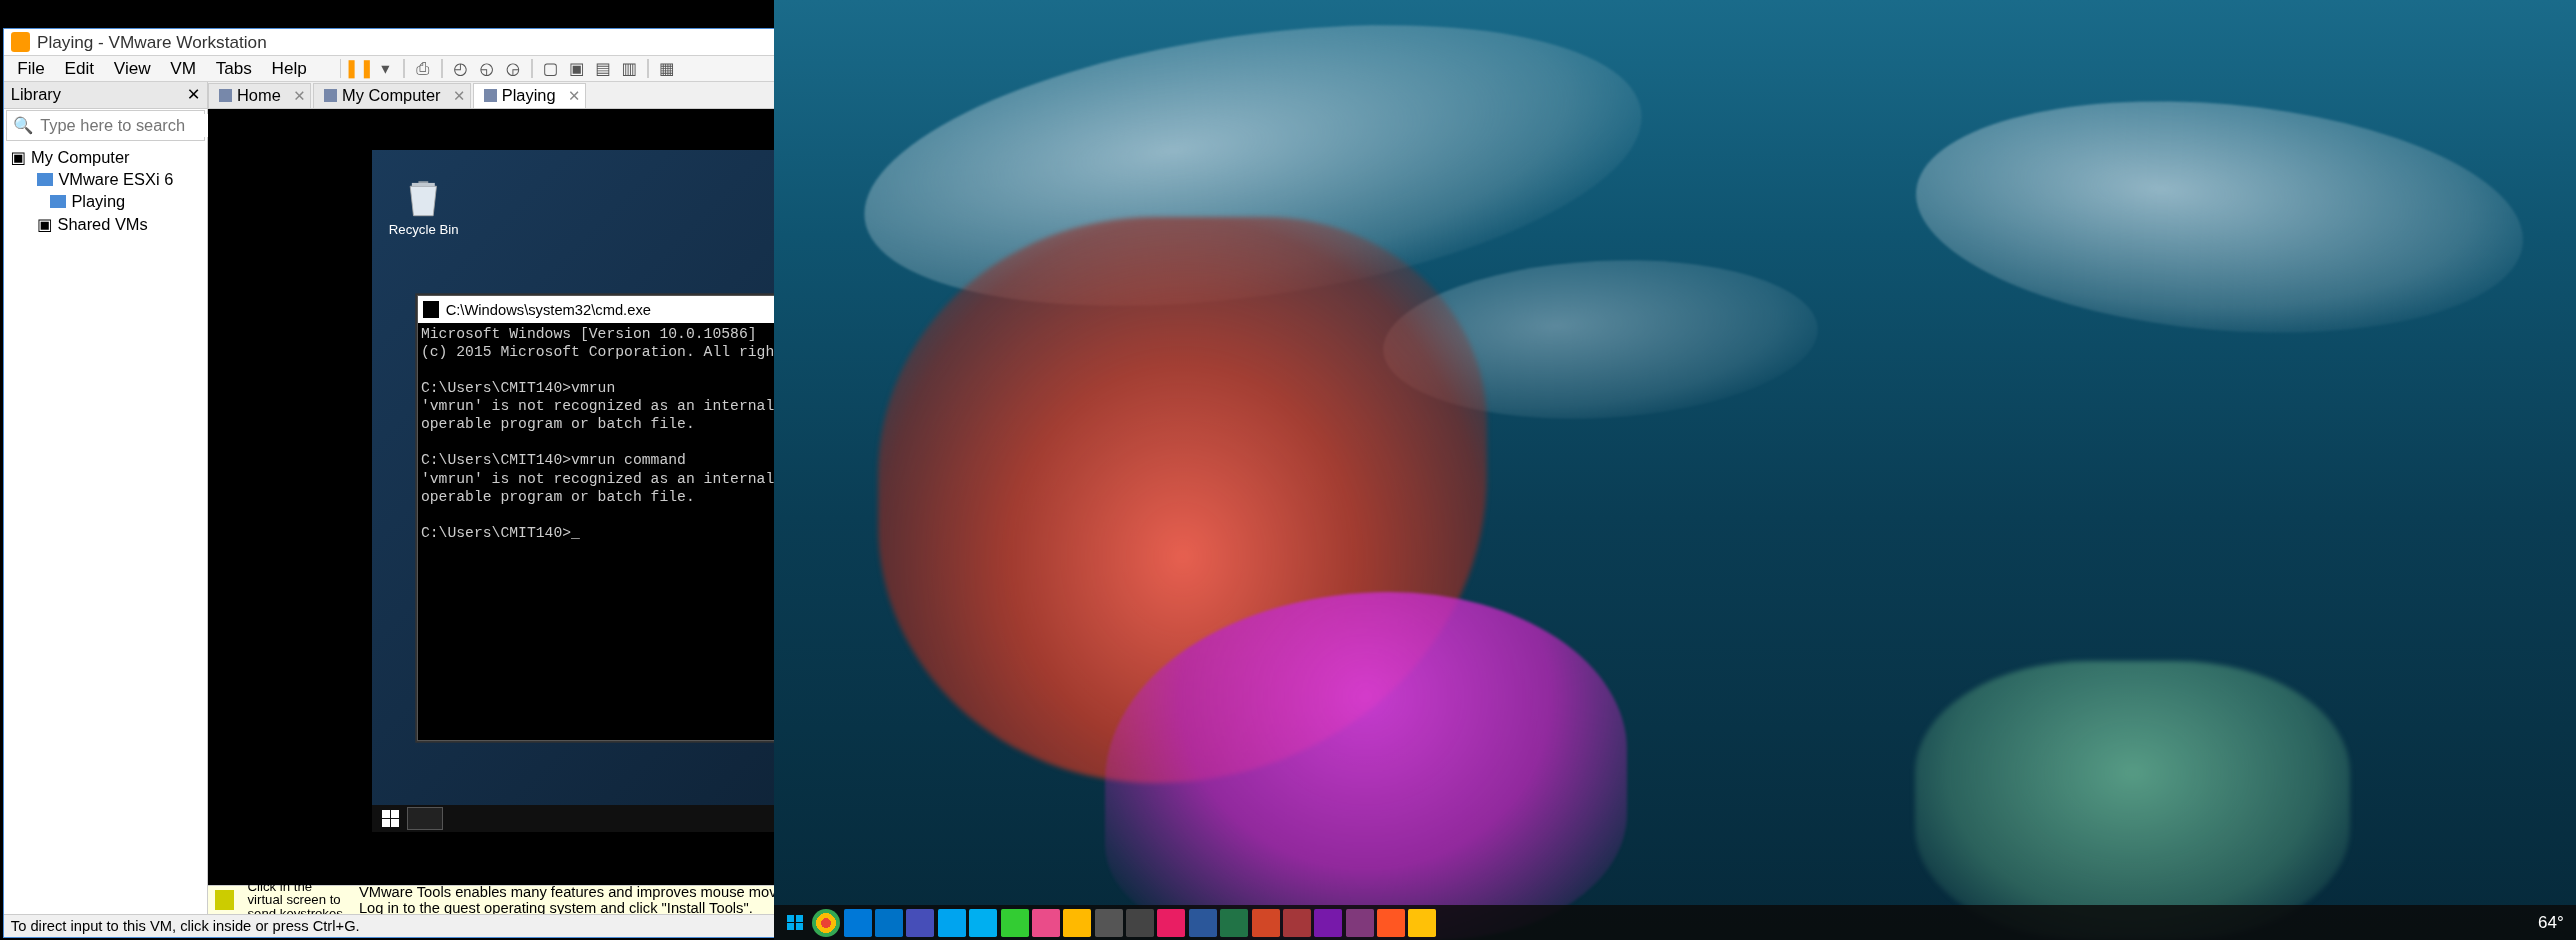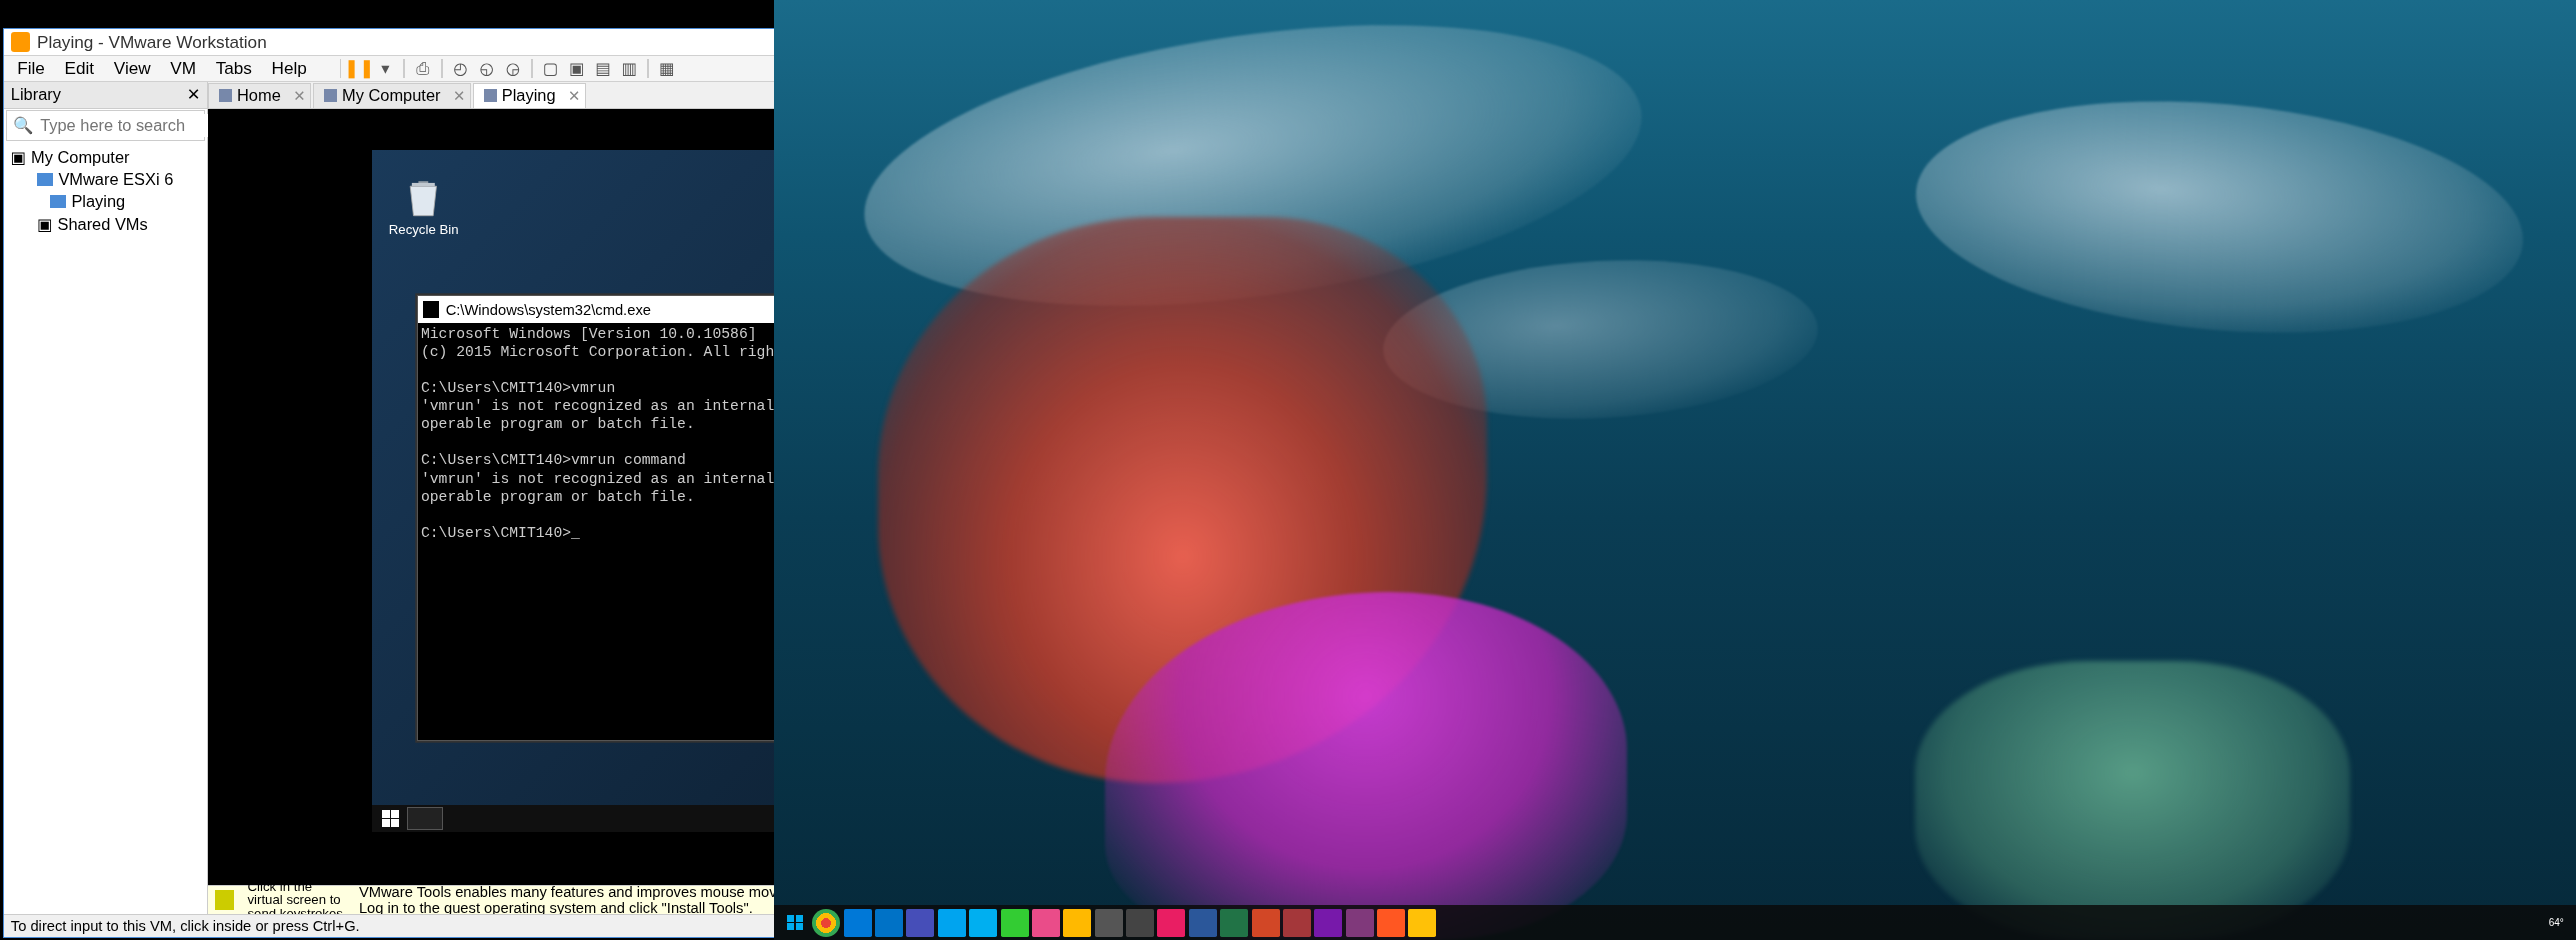--- a/index.html
+++ b/index.html
@@ -64,21 +64,21 @@
 .status-bar .right-ic div { width:8.7px; height:8.7px; background:#aac; }
 .right-monitor { position:absolute; left:774px; top:0; width:1802px; height:940px; overflow:hidden; }
 .wallpaper { position:absolute; inset:0; background:linear-gradient(180deg,#1a6b8a 0%,#0f5470 25%,#0a3d54 55%,#06293a 100%); }
 .fish { position:absolute; border-radius:50%; background:radial-gradient(ellipse at 40% 40%, rgba(200,220,230,0.7), rgba(160,190,200,0.3) 60%, transparent 80%); filter:blur(0.9px); }
 .coral1 { position:absolute; left:104px; bottom:157px; width:609px; height:566px; background:radial-gradient(ellipse at 50% 60%, rgba(255,100,80,0.9), rgba(200,60,40,0.8) 40%, rgba(150,40,30,0.6) 70%, transparent 90%); border-radius:50% 40% 60% 50%; filter:blur(2.6px); }
 .coral2 { position:absolute; left:331px; bottom:0; width:522px; height:348px; background:radial-gradient(ellipse at 50% 30%, rgba(220,60,220,0.9), rgba(180,40,180,0.8) 50%, transparent 90%); border-radius:60% 50% 40% 30%; filter:blur(1.7px); }
 .coral3 { position:absolute; right:226px; bottom:0; width:435px; height:279px; background:radial-gradient(ellipse at 50% 40%, rgba(120,200,160,0.7), rgba(80,150,120,0.5) 60%, transparent 90%); border-radius:40%; filter:blur(2.6px); }
 .host-taskbar { position:absolute; left:0; right:0; bottom:0; height:35px; background:rgba(10,10,10,0.85); display:flex; align-items:center; padding:0 5.2px; }
 .ht-icon { width:28px; height:28px; margin:0 1.7px; border-radius:1.7px; display:flex; align-items:center; justify-content:center; cursor:pointer; font-size:14px; }
 .ht-start .win-logo div { background:#00adef; }
-.ht-tray { margin-left:auto; display:flex; gap:5.2px; color:#fff; font-size:10px; padding-right:7px; }
+.ht-tray { margin-left:auto; display:flex; gap:5.2px; color:#fff; font-size:17px; padding-right:7px; }
 .cursor-guest { position:absolute; left:365px; top:250px; width:7px; height:8.7px; }
 .cursor-guest::before { content:""; position:absolute; border-left:5.2px solid #fff; border-top:3.5px solid transparent; border-bottom:3.5px solid transparent; transform:rotate(-35deg); }
 </style>
 </head>
 <body>
 
 <div class="host">
 <div class="vmware-window">
  <div class="title-bar">
   <div class="title-icon"></div>

